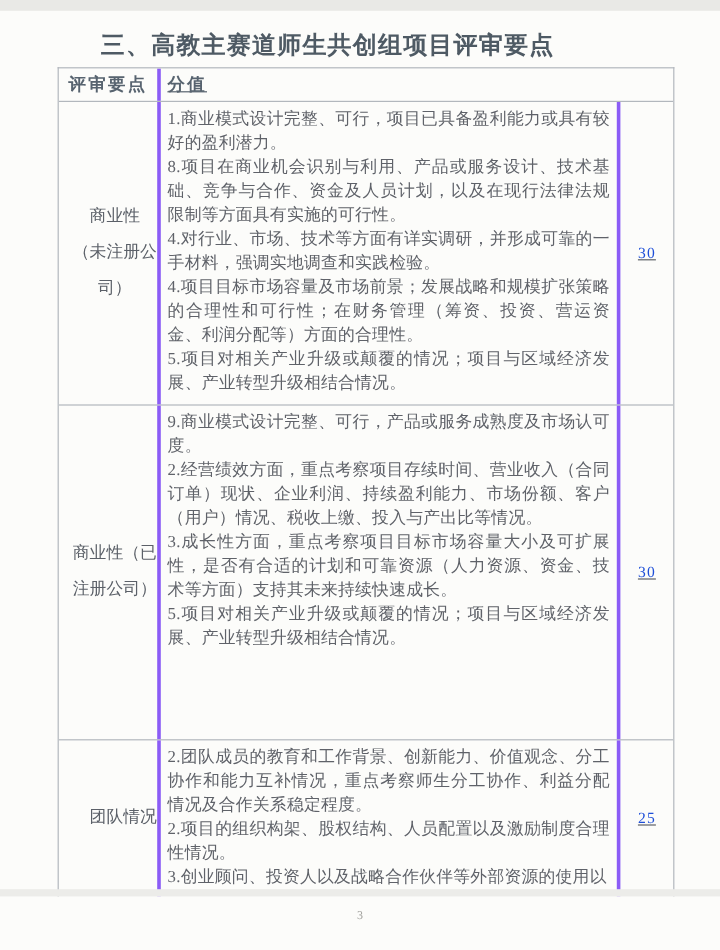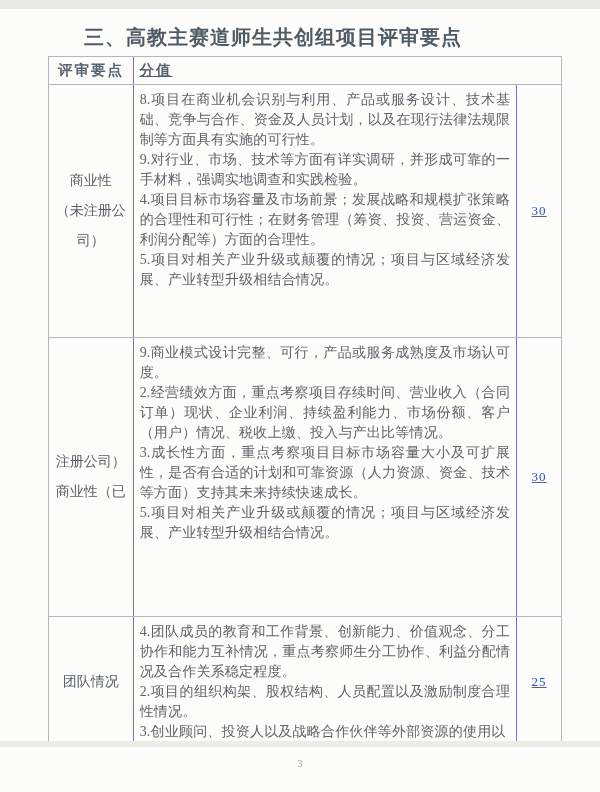--- a/index.html
+++ b/index.html
@@ -31,23 +31,23 @@
   .review-table {
     position: absolute; left: 48px; top: 56px;
     width: 514px; height: 691px;
     border: 1px solid #b2b7bd;
     border-bottom: none;
     overflow: hidden;
     background: transparent;
   }
   .t-row { display: flex; width: 100%; border-bottom: 1px solid #b2b7bd; }
   .t-row:last-child { border-bottom: none; }
-  .t-cell { border-right: 1px solid #8b5cf6; }
+  .t-cell { border-right: 3px solid #8b5cf6; }
   .t-cell:last-child { border-right: none; text-decoration: underline; }
-  .col-criteria { width: 85px; display: flex; align-items: center; justify-content: center; }
+  .col-criteria { width: 85px; display: flex; align-items: center; justify-content: flex-end; }
   .col-content  { width: 385px; }
   .col-score    { width: 44px; display: flex; align-items: center; justify-content: center; }
   .header-row { height: 28px; }
   .header-row .t-cell {
     display: flex; align-items: center; justify-content: center;
     font-size: 14.5px; font-weight: 600; letter-spacing: 2px;
     color: #57636f;
   }
   .row-1 { height: 253px; }
   .row-2 { height: 279px; }
@@ -81,56 +81,57 @@
 
   <div class="t-row row-1">
     <div class="t-cell col-criteria">
       <div class="criteria-label">
         <div>商业性</div>
         <div>（未注册公</div>
         <div>司）</div>
       </div>
     </div>
     <div class="t-cell col-content content-cell">
+      <div class="review-item">1.商业模式设计完整、可行，项目已具备盈利能力或具有较好的盈利潜力。</div>
       <div class="review-item">8.项目在商业机会识别与利用、产品或服务设计、技术基础、竞争与合作、资金及人员计划，以及在现行法律法规限制等方面具有实施的可行性。</div>
-      <div class="review-item">9.对行业、市场、技术等方面有详实调研，并形成可靠的一手材料，强调实地调查和实践检验。</div>
+      <div class="review-item">4.对行业、市场、技术等方面有详实调研，并形成可靠的一手材料，强调实地调查和实践检验。</div>
       <div class="review-item">4.项目目标市场容量及市场前景；发展战略和规模扩张策略的合理性和可行性；在财务管理（筹资、投资、营运资金、利润分配等）方面的合理性。</div>
       <div class="review-item">5.项目对相关产业升级或颠覆的情况；项目与区域经济发展、产业转型升级相结合情况。</div>
     </div>
     <div class="t-cell col-score">
       <span class="score-value">30</span>
     </div>
   </div>
 
   <div class="t-row row-2">
     <div class="t-cell col-criteria">
       <div class="criteria-label">
+        <div>商业性（已</div>
         <div>注册公司）</div>
-        <div>商业性（已</div>
       </div>
     </div>
     <div class="t-cell col-content content-cell">
       <div class="review-item">9.商业模式设计完整、可行，产品或服务成熟度及市场认可度。</div>
       <div class="review-item">2.经营绩效方面，重点考察项目存续时间、营业收入（合同订单）现状、企业利润、持续盈利能力、市场份额、客户（用户）情况、税收上缴、投入与产出比等情况。</div>
       <div class="review-item">3.成长性方面，重点考察项目目标市场容量大小及可扩展性，是否有合适的计划和可靠资源（人力资源、资金、技术等方面）支持其未来持续快速成长。</div>
       <div class="review-item">5.项目对相关产业升级或颠覆的情况；项目与区域经济发展、产业转型升级相结合情况。</div>
     </div>
     <div class="t-cell col-score">
       <span class="score-value">30</span>
     </div>
   </div>
 
   <div class="t-row row-3">
     <div class="t-cell col-criteria">
       <div class="criteria-label">
         <div>团队情况</div>
       </div>
     </div>
     <div class="t-cell col-content content-cell">
-      <div class="review-item">4.团队成员的教育和工作背景、创新能力、价值观念、分工协作和能力互补情况，重点考察师生分工协作、利益分配情况及合作关系稳定程度。</div>
+      <div class="review-item">2.团队成员的教育和工作背景、创新能力、价值观念、分工协作和能力互补情况，重点考察师生分工协作、利益分配情况及合作关系稳定程度。</div>
       <div class="review-item">2.项目的组织构架、股权结构、人员配置以及激励制度合理性情况。</div>
       <div class="review-item">3.创业顾问、投资人以及战略合作伙伴等外部资源的使用以</div>
     </div>
     <div class="t-cell col-score">
       <span class="score-value">25</span>
     </div>
   </div>
 
 </div>
 

